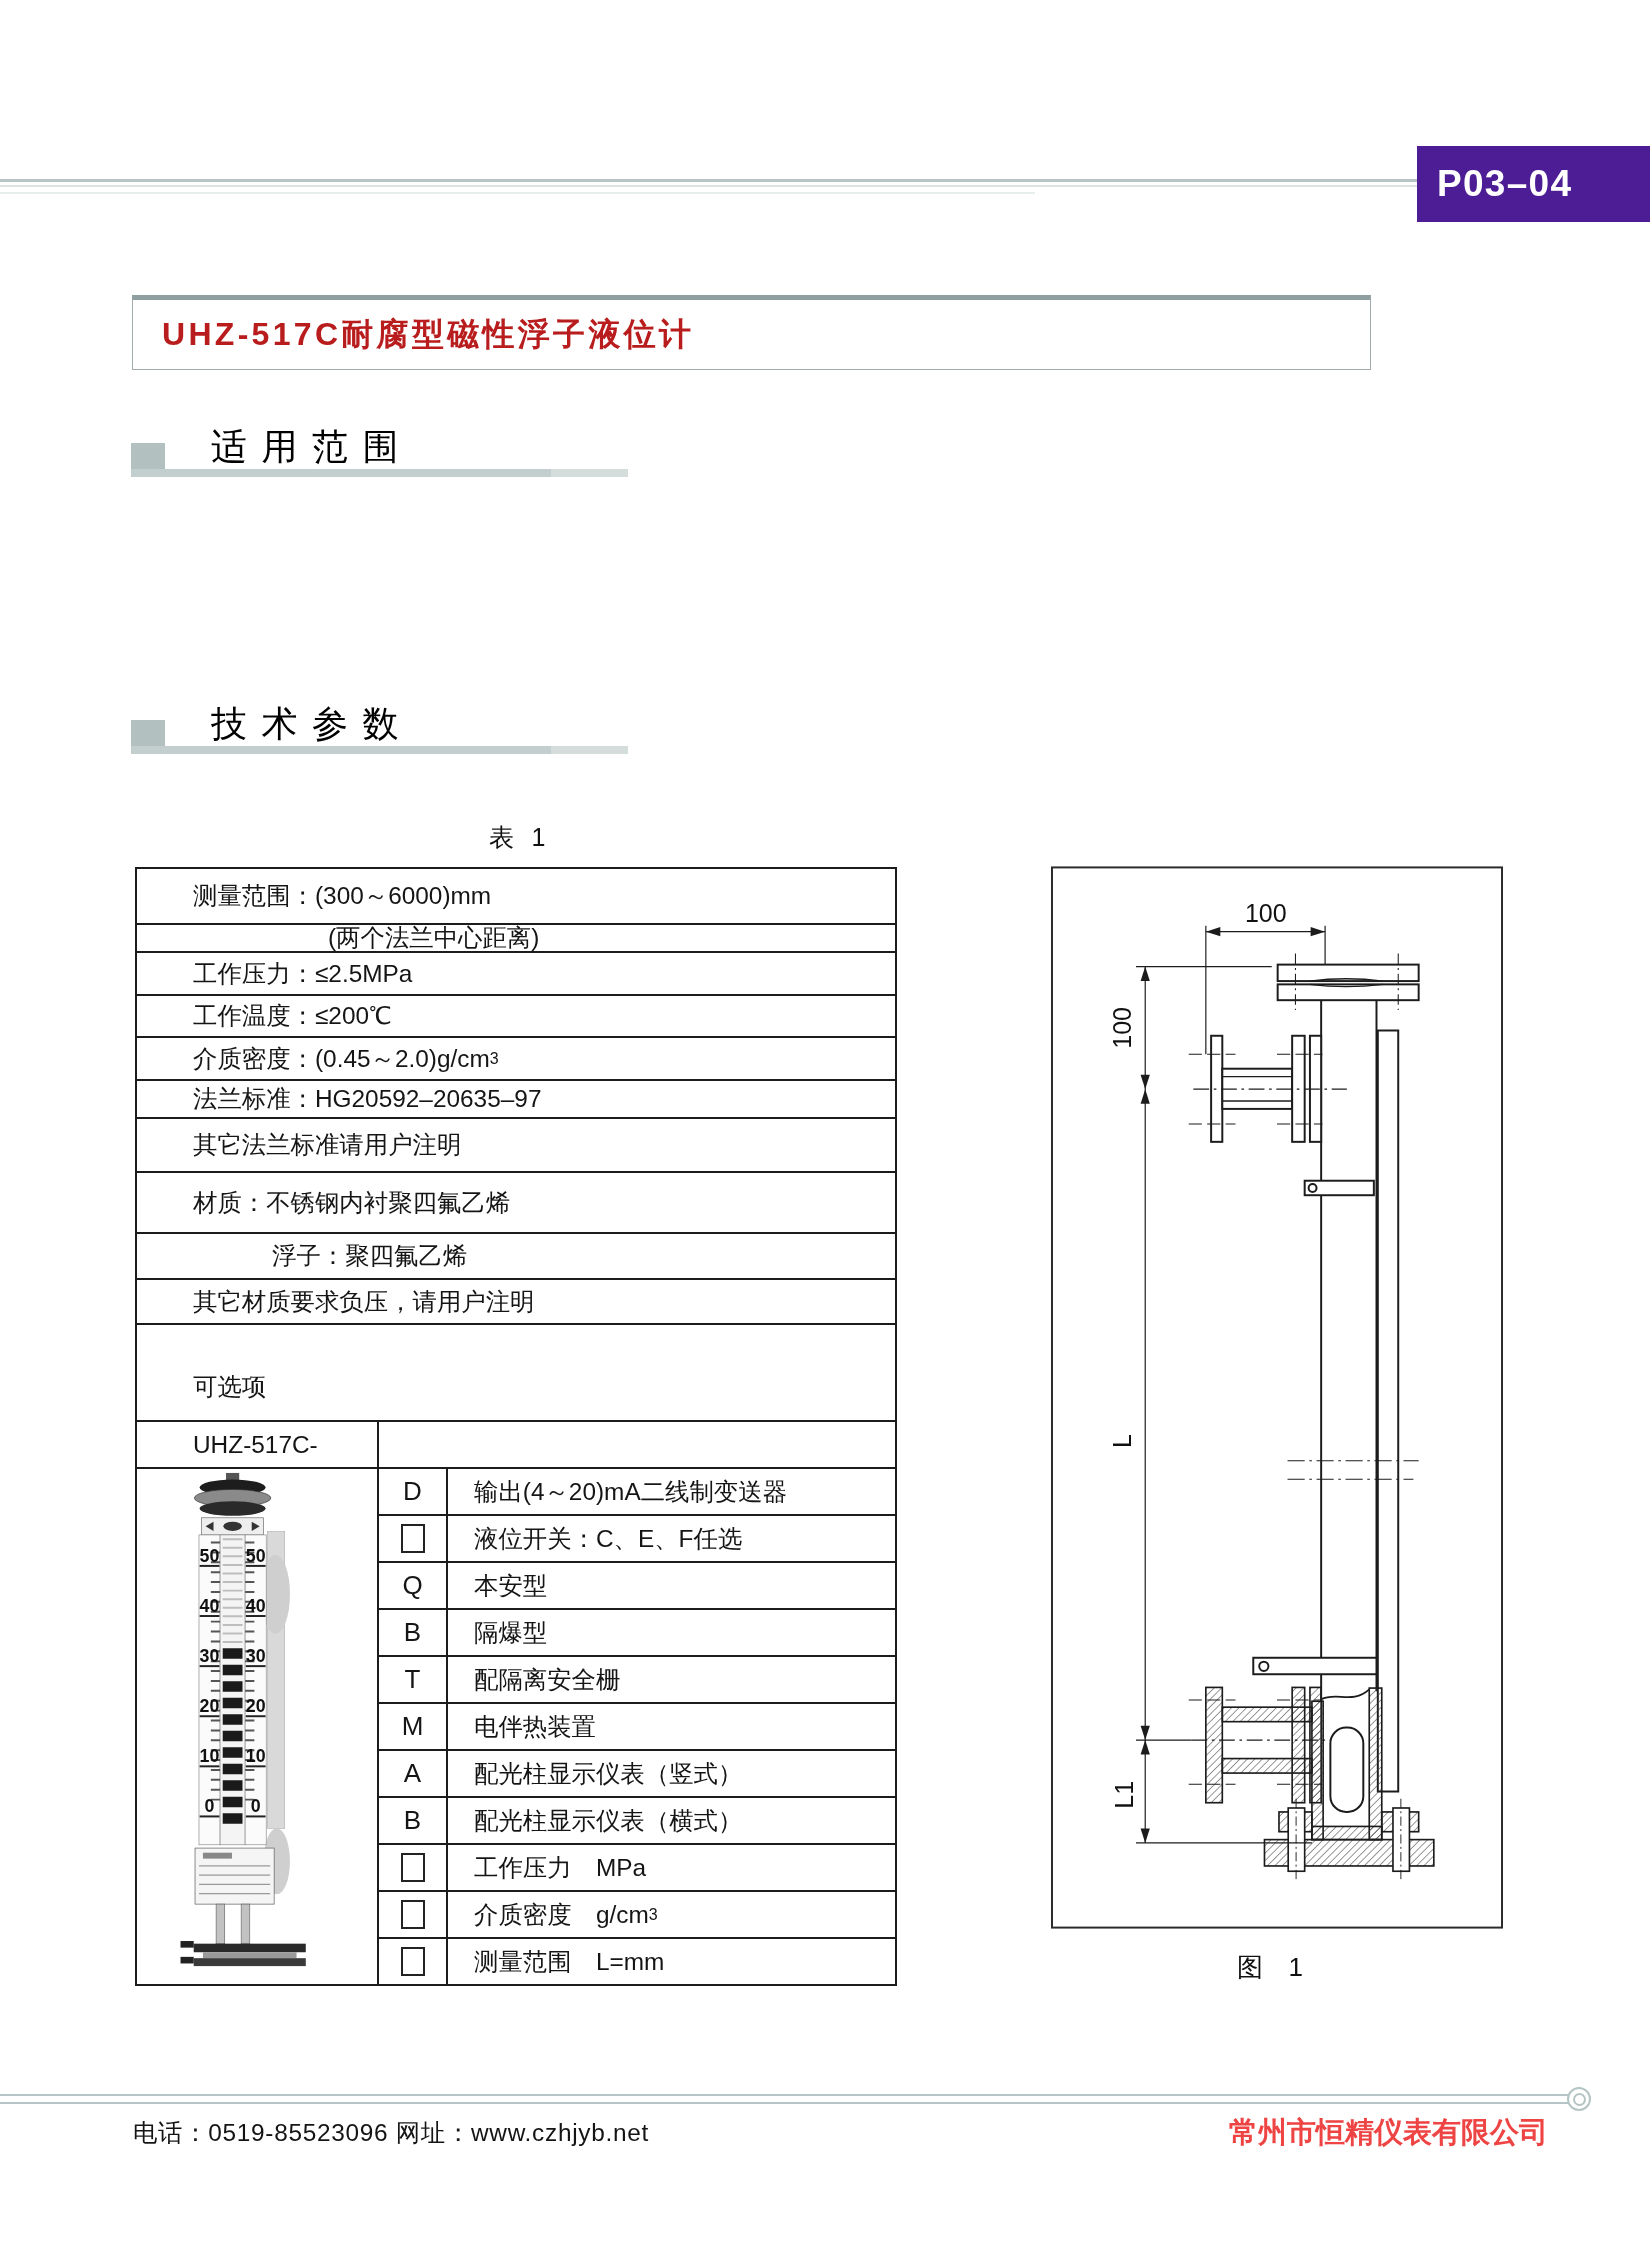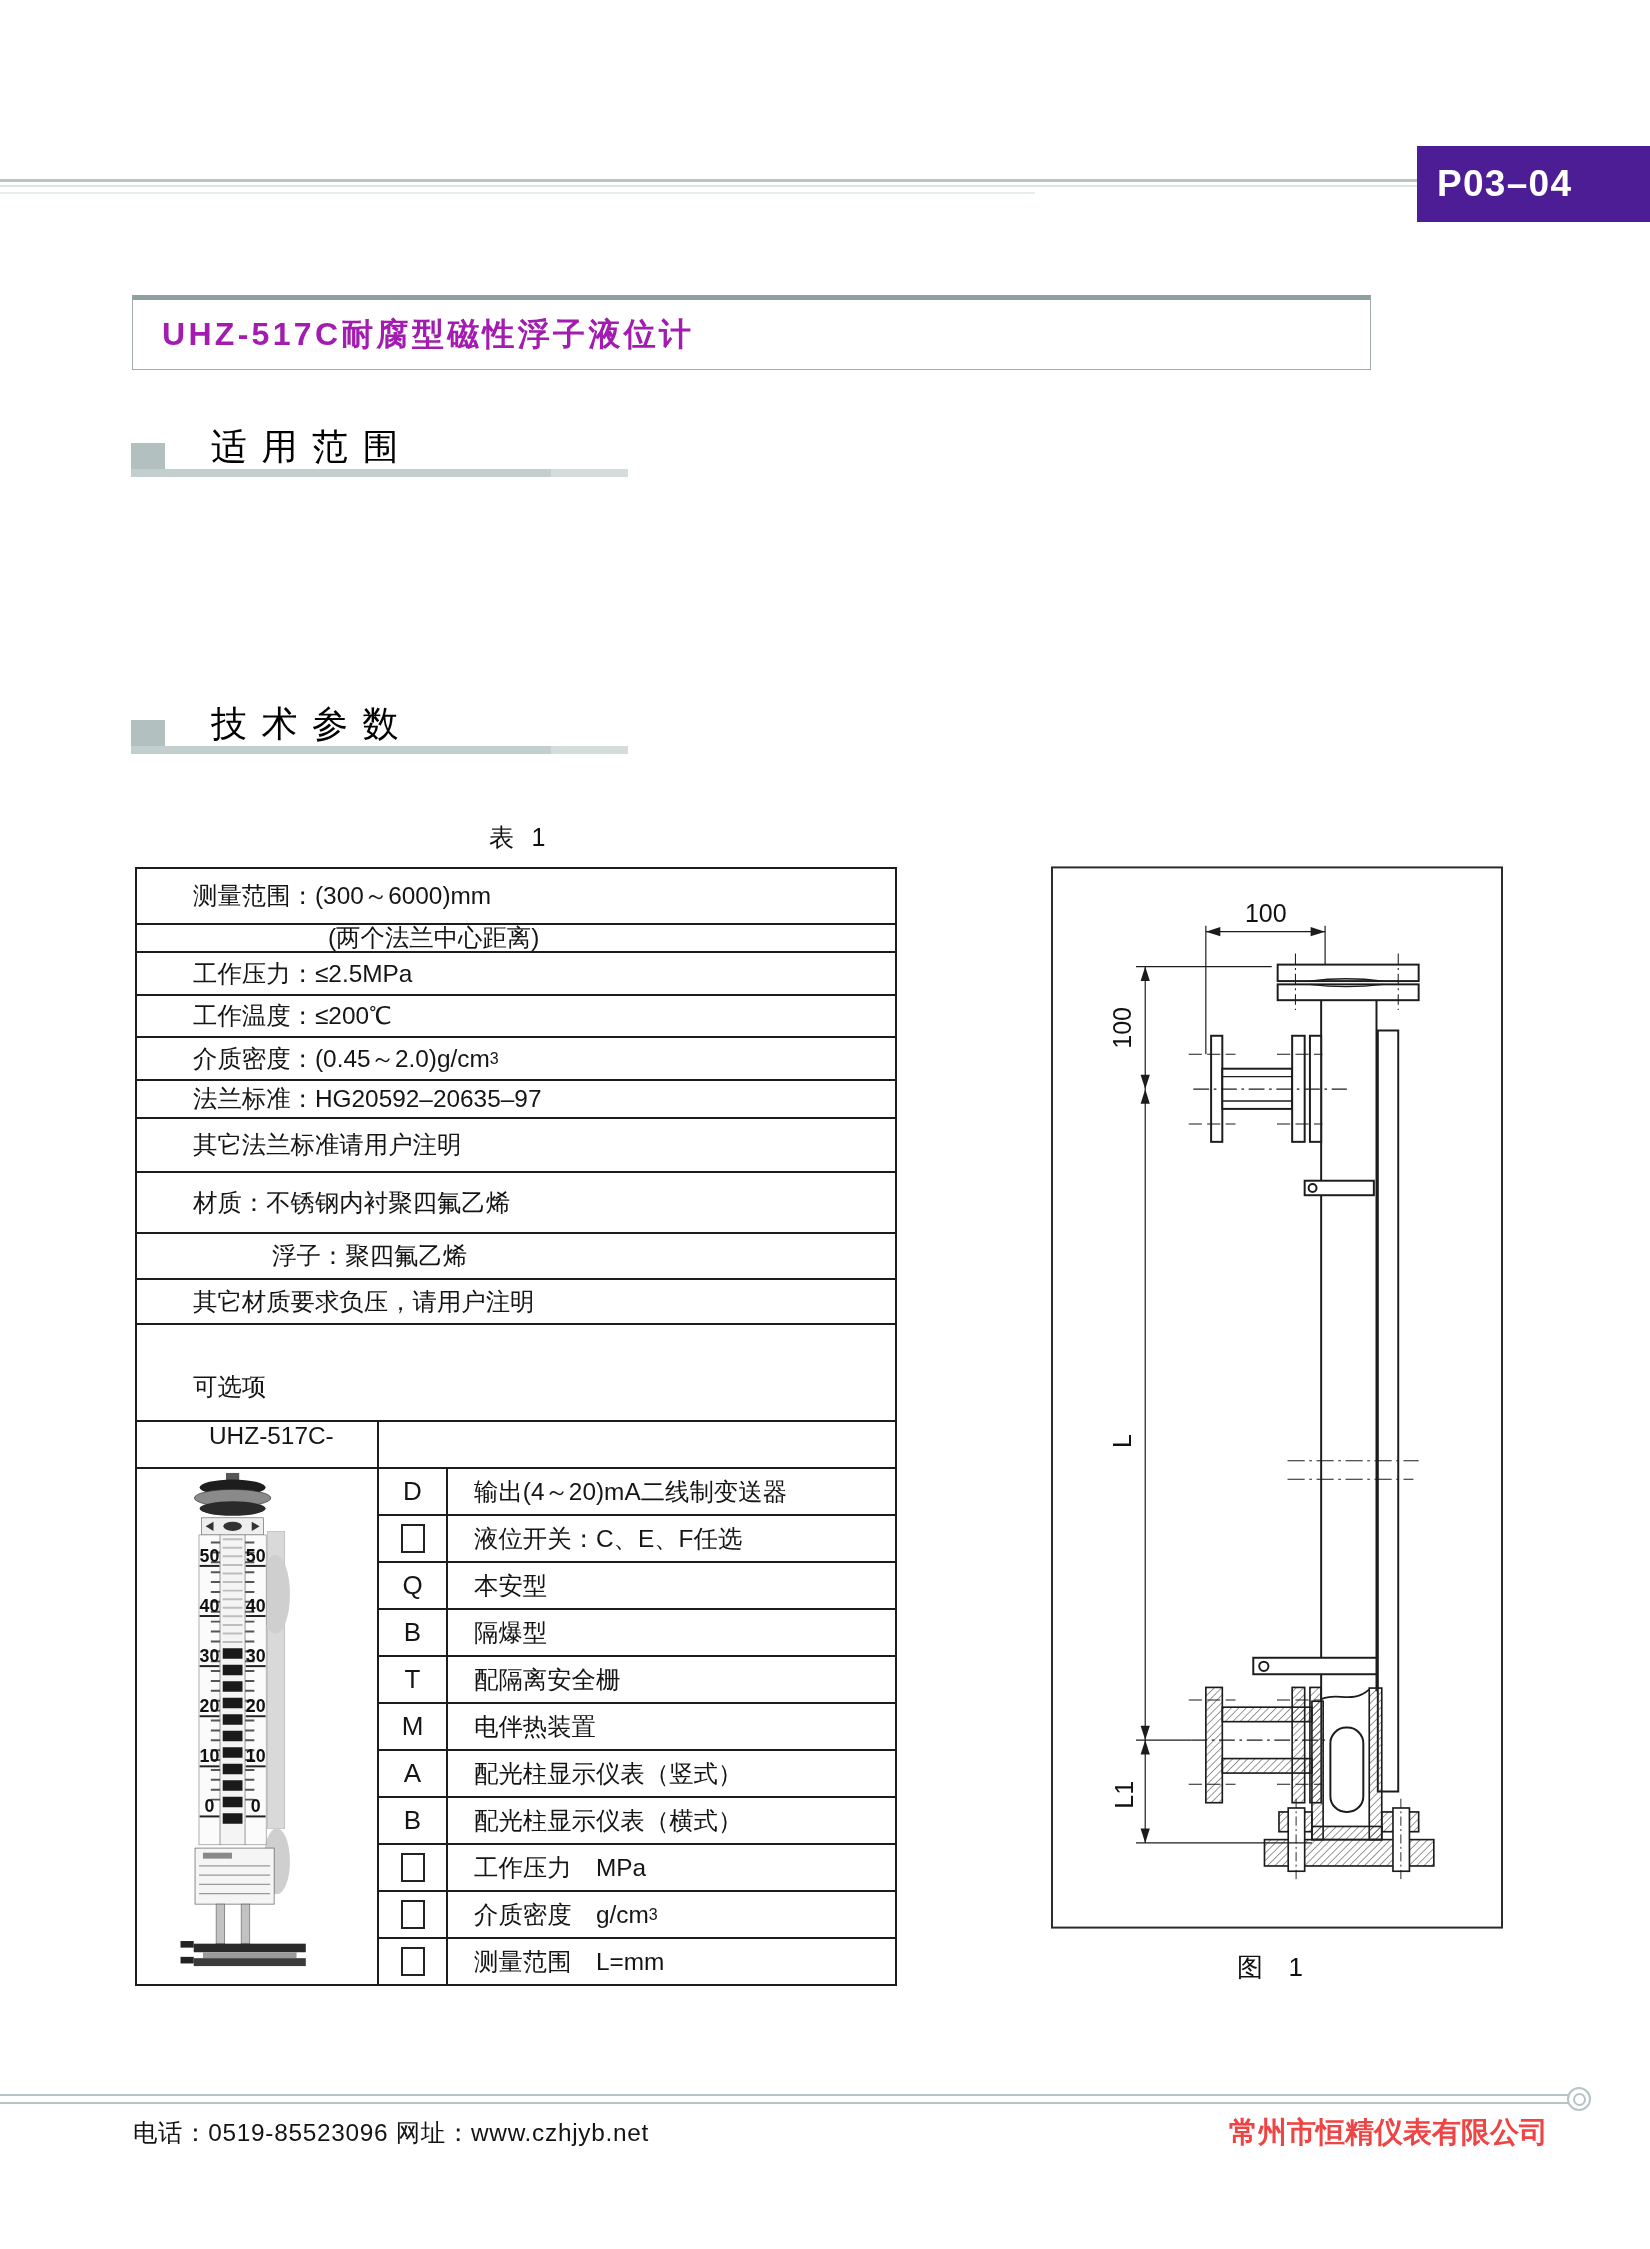--- a/index.html
+++ b/index.html
@@ -20,21 +20,21 @@
     line-height:76px; padding-left:20px;
   }
 
   
   .title-box {
     left:132px; top:295px; width:1239px; height:75px;
     border-top:5.3px solid #8f9f9f; border-left:1.3px solid #a2abab;
     border-right:1.3px solid #a2abab; border-bottom:1.3px solid #a2abab;
     display:flex; align-items:center; padding-left:29px; background:#fff;
   }
-  .title-box .t { font-size:32px; font-weight:bold; letter-spacing:3.3px; color:#a21caf; }
+  .title-box .t { font-size:32px; font-weight:bold; letter-spacing:3.3px; color:#b91c1c; }
 
   
   .sec-square { width:34px; height:34px; background:#b2c0c0; }
   .sec-bar    { height:8px; background:#c3cfcf; }
   .sec-bar.tail { background:#d4dcdc; }
   .sec-text { font-size:36px; letter-spacing:14.5px; color:#000000; }
 
   
   .para { left:132px; top:513px; width:1404px; font-size:26px; line-height:47px; color:#141414; }
   .para .indent { text-indent:58px; }
@@ -47,21 +47,21 @@
     left:135px; top:867px; width:762px; height:1119px;
     border:2.6px solid #1c1c1c; display:flex; flex-direction:column; background:#fff;
   }
   .srow { display:flex; align-items:center; padding-left:56px; font-size:24.4px; }
   .srow + .srow, .row12, .optwrap { border-top:2px solid #1c1c1c; }
   .r1{height:54px;} .r2{height:28px; padding-left:191px;} .r3{height:43px;} .r4{height:42px;}
   .r5{height:43px;} .r6{height:38px;} .r7{height:54px;} .r8{height:61px;}
   .r9{height:46px; padding-left:135px;} .r10{height:45px;}
   .r11{height:97px; align-items:flex-end; padding-bottom:17px;}
   .row12 { height:47px; display:flex; }
-  .row12 .mcell { width:242px; border-right:2px solid #1c1c1c; display:flex; padding-left:72px; font-size:24.4px; }
+  .row12 .mcell { width:242px; border-right:2px solid #1c1c1c; display:flex; align-items:center; padding-left:56px; font-size:24.4px; }
   .row12 .empty { flex:1; }
   .optwrap { flex:1; display:flex; }
   .photo-cell { width:242px; border-right:2px solid #1c1c1c; position:relative; }
   .optcol { flex:1; display:flex; flex-direction:column; }
   .opt-row { flex:1; display:flex; }
   .opt-row + .opt-row { border-top:2px solid #1c1c1c; }
   .code-cell { width:69px; border-right:2px solid #1c1c1c; display:flex; align-items:center; justify-content:center; font-size:26px; }
   .code-box { width:24px; height:29px; border:2.6px solid #222; display:inline-block; }
   .desc-cell { flex:1; display:flex; align-items:center; padding-left:26px; font-size:24.4px; }
   sup { font-size:16px; vertical-align:super; line-height:0; }

